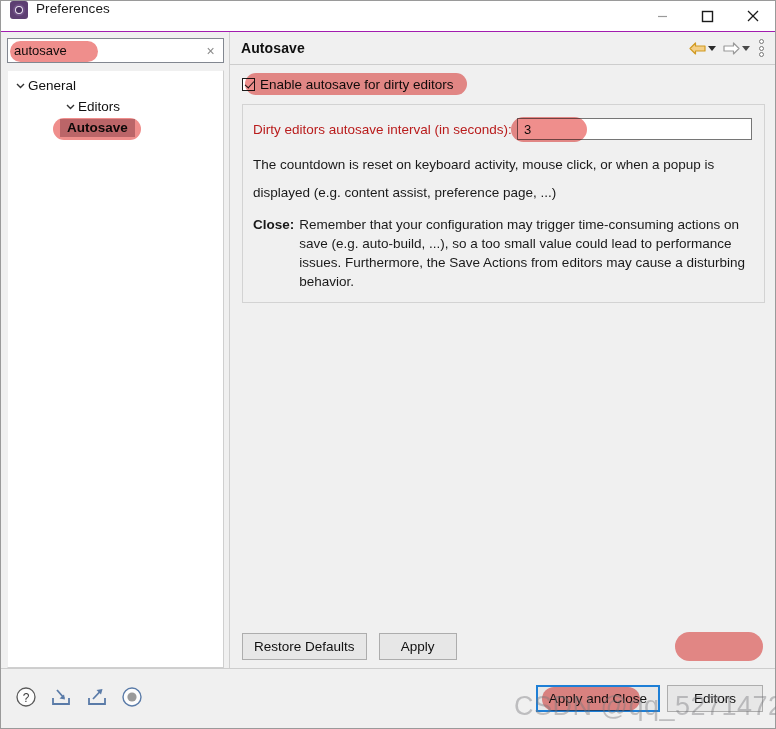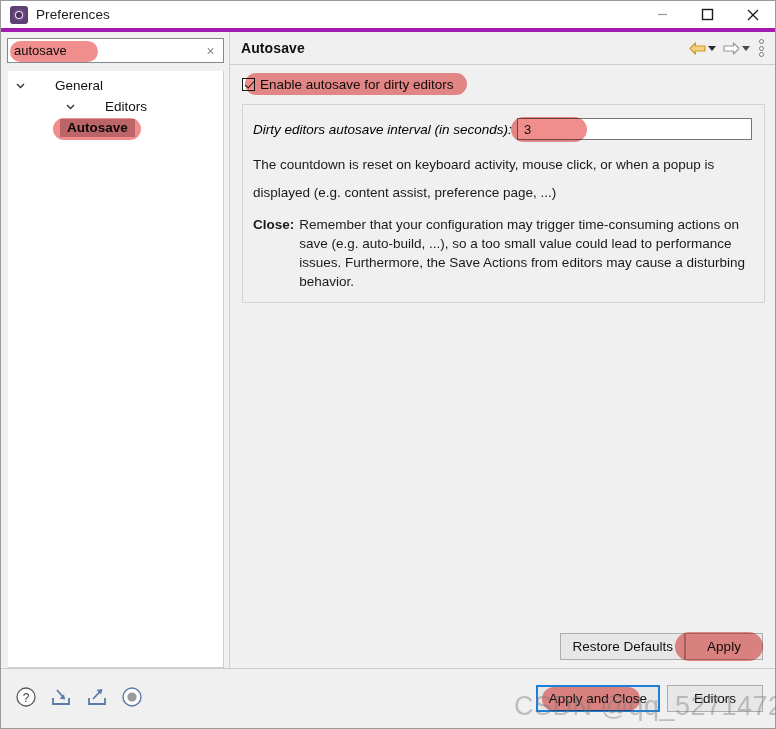--- a/index.html
+++ b/index.html
@@ -20,22 +20,21 @@
     display: flex;
     flex-direction: column;
   }
 
   
   #titlebar {
     height: 31px;
     min-height: 31px;
     background: #ffffff;
     display: flex;
-    align-items: center;
-    border-bottom: 4px solid #a21caf;
+    border-bottom: 1px solid #a21caf;
   }
   #title-icon {
     width: 18px; height: 18px;
     margin-left: 9px; margin-right: 8px;
     position: relative;
     flex: 0 0 auto;
   }
   #title-icon .cog-outer {
     position: absolute; inset: 0;
     background: #5d3f72;
@@ -134,21 +133,20 @@
     position: relative;
     overflow: hidden;
   }
   .tree-row {
     height: 21px;
     display: flex;
     align-items: center;
     font-size: 13.5px;
     color: #111;
     position: relative;
-    gap: 27px;
   }
   .tree-row .twisty {
     width: 16px;
     display: flex; align-items: center; justify-content: center;
     color: #3a3a3a;
   }
   .tree-row .tlabel { white-space: nowrap; }
   .tree-row.lvl1 { padding-left: 4px; }
   .tree-row.lvl2 { padding-left: 32px; margin-left: 22px; }
   .tree-row.lvl3 { padding-left: 52px; }
@@ -251,24 +249,23 @@
     padding: 13px 12px 11px 10px;
   }
   #interval-row {
     display: flex;
     align-items: center;
     position: relative;
     margin-bottom: 11px;
   }
   #interval-label {
     font-size: 13.5px;
-    color: #000000;
+    color: #b91c1c;
     white-space: nowrap;
     margin-right: 5px;
-    font-style: italic;
   }
   #interval-input {
     flex: 1 1 auto;
     height: 22px;
     background: #ffffff;
     border: 1px solid #767676;
     display: flex;
     align-items: center;
     padding-left: 6px;
     font-size: 13px;
@@ -292,23 +289,23 @@
     font-weight: bold;
     margin-right: 5px;
     flex: 0 0 auto;
   }
   #note-text { flex: 1 1 auto; }
 
   #content-spacer { flex: 1 1 auto; }
 
   #page-buttons {
     display: flex;
-    justify-content: flex-end;
-    align-items: center;
-    gap: 0;
+    justify-content: flex-start;
+    align-items: center;
+    gap: 12px;
     padding: 0 2px 8px 0;
     position: relative;
   }
   .btn {
     height: 27px;
     min-width: 78px;
     background: #e7e7e7;
     border: 1px solid #adadad;
     display: flex;
     align-items: center;

